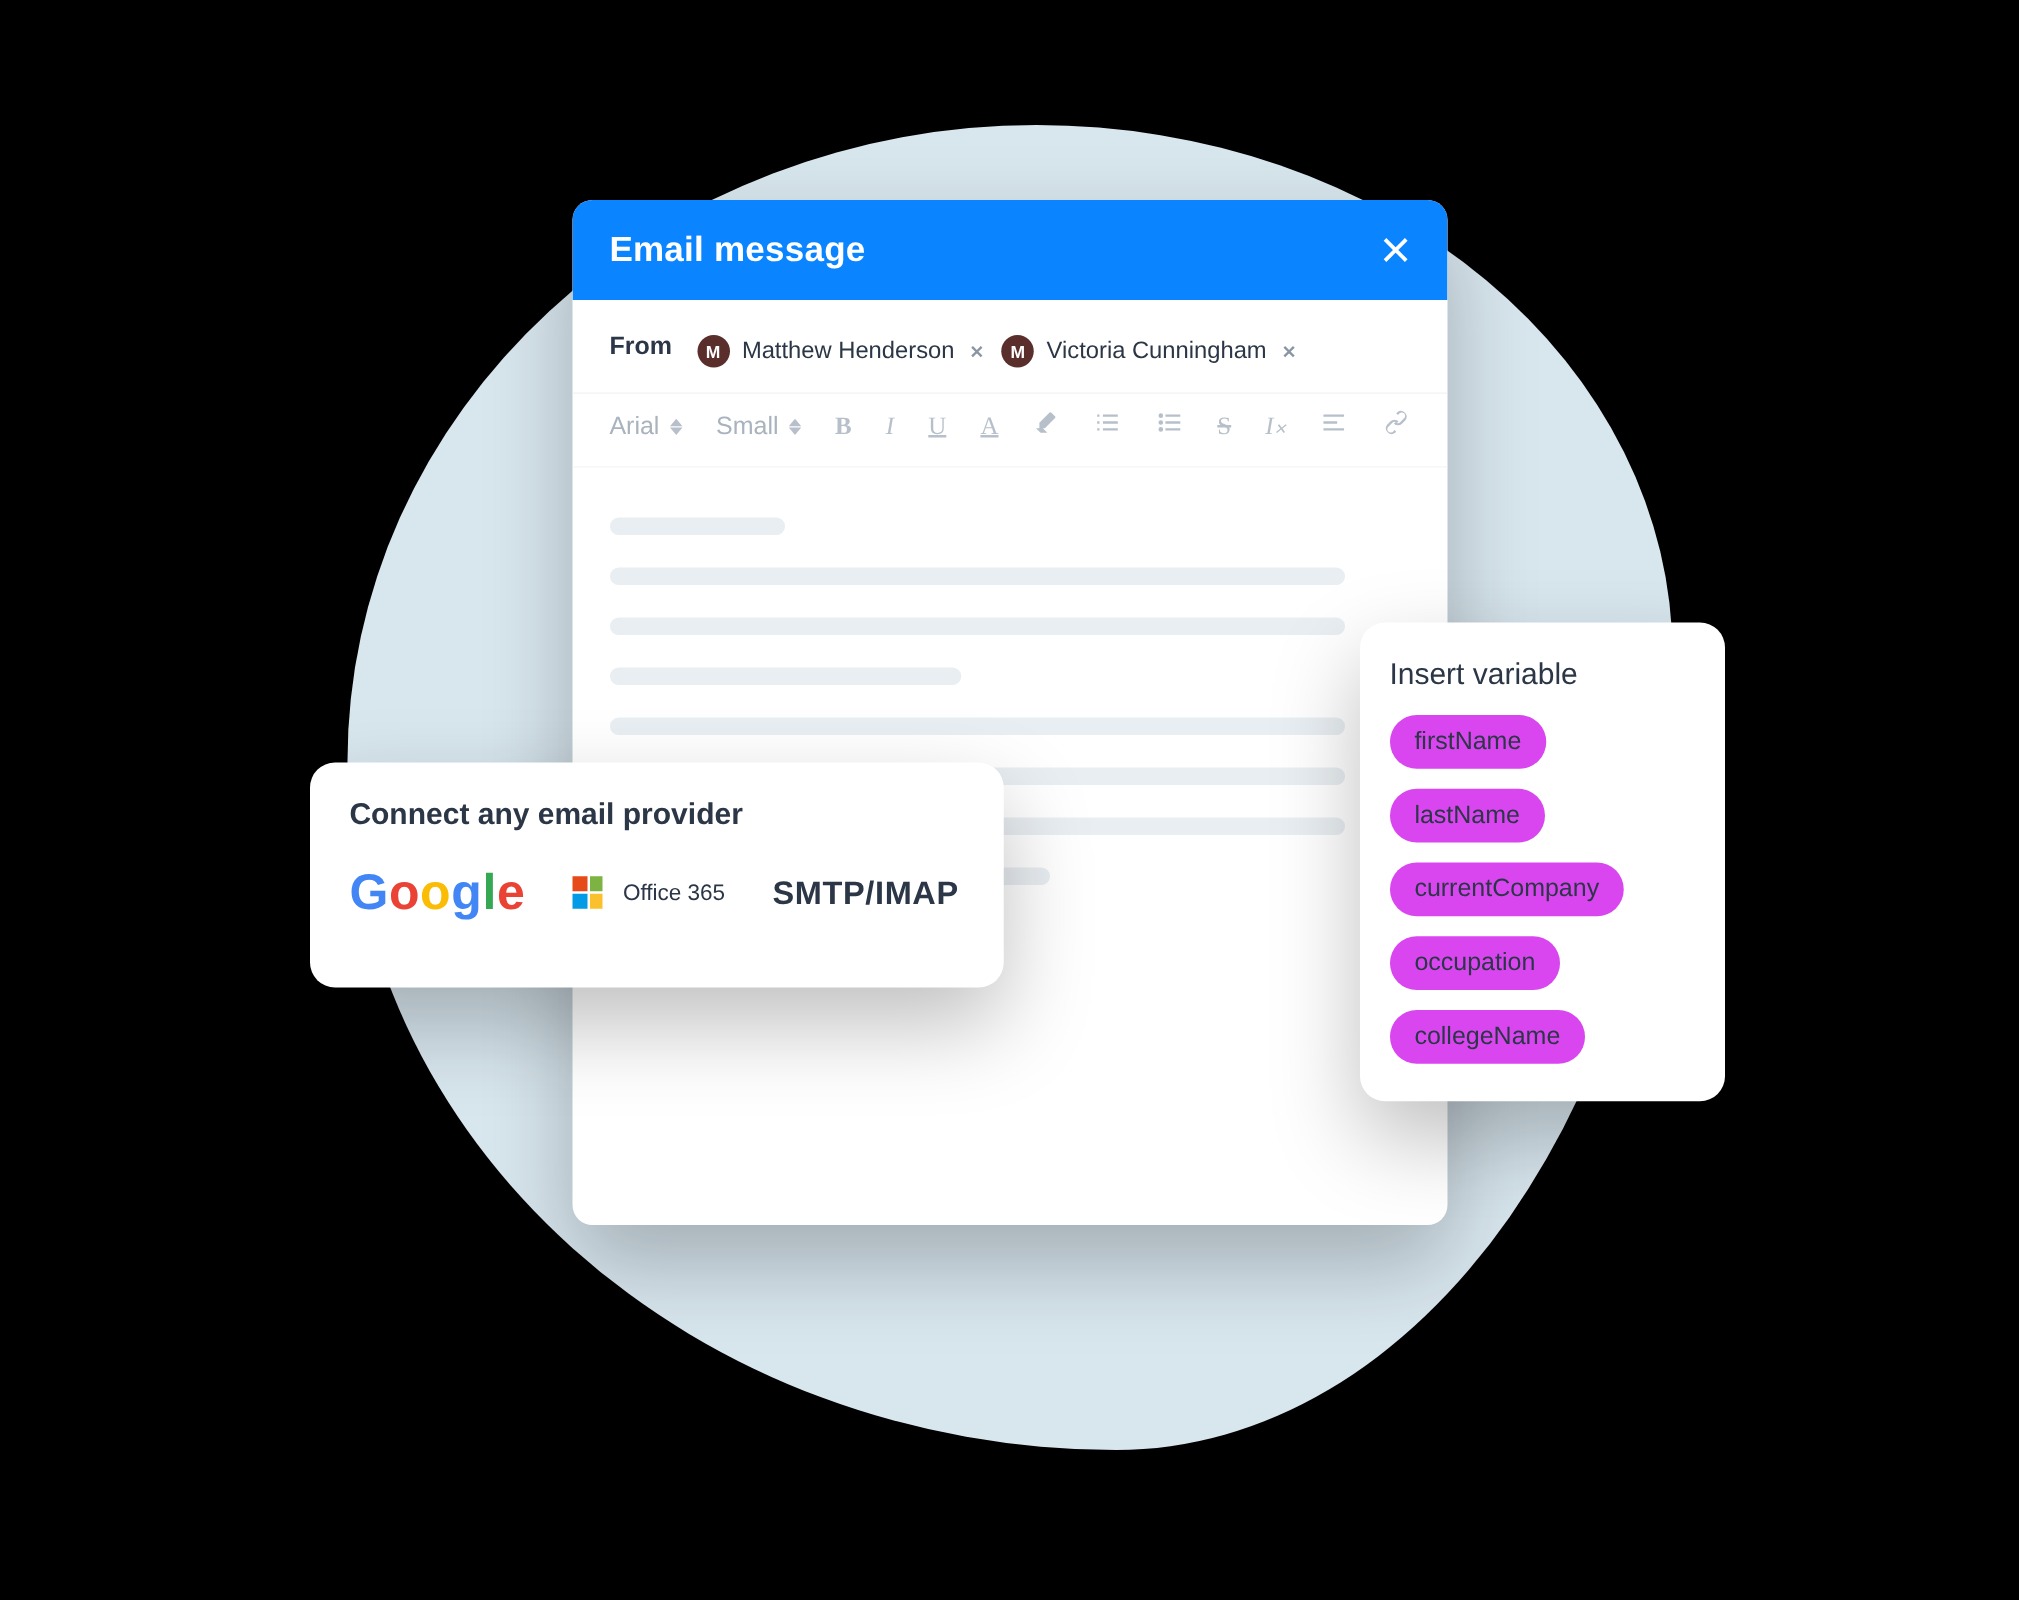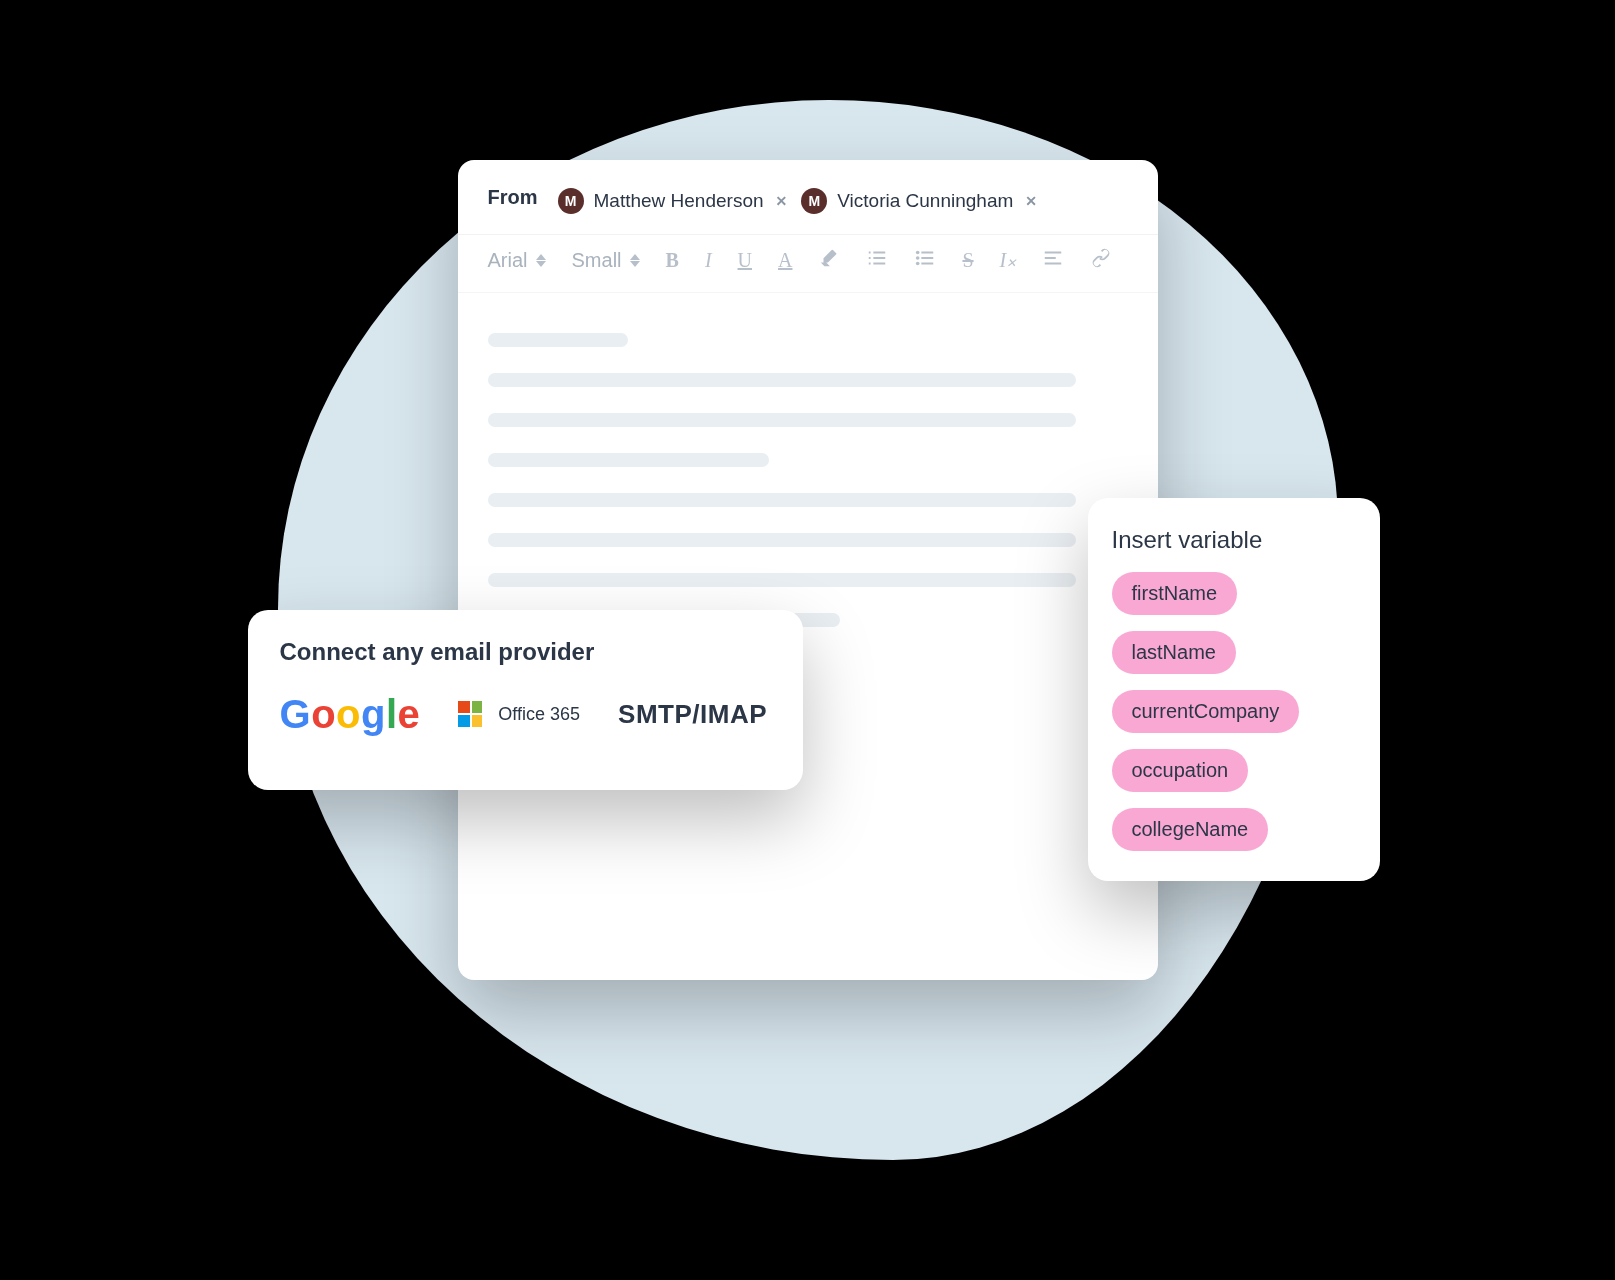--- a/index.html
+++ b/index.html
@@ -117,20 +117,21 @@
   }
 
   .toolbar {
     display: flex;
     align-items: center;
     gap: 26px;
     padding: 12px 30px 18px 30px;
     color: #b7c0ca;
     font-size: 20px;
     border-bottom: 1px solid #f3f5f7;
+    justify-content: space-between;
   }
   .toolbar .sel {
     display: inline-flex;
     align-items: center;
     gap: 8px;
     color: #a9b3be;
     cursor: pointer;
   }
   .toolbar svg { width: 22px; height: 22px; fill: #b7c0ca; }
   .toolbar .txtbtn {
@@ -220,21 +221,21 @@
     margin-bottom: 18px;
     font-weight: 500;
   }
   .vars-list {
     display: flex;
     flex-direction: column;
     gap: 16px;
     align-items: flex-start;
   }
   .pill {
-    background: #f9a8d4;
+    background: #d946ef;
     color: #2b3646;
     font-size: 20px;
     padding: 10px 20px;
     border-radius: 24px;
     cursor: pointer;
     display: inline-block;
   }
   .sort-arrows {
     display: inline-flex;
     flex-direction: column;
@@ -249,20 +250,24 @@
   .sort-arrows .up { border-bottom: 6px solid #b7c0ca; }
   .sort-arrows .dn { border-top: 6px solid #b7c0ca; }
 </style>
 </head>
 <body>
 
 <div class="stage">
   <div class="blob"></div>
 
   <div class="composer">
+    <div class="composer-header">
+      <div class="composer-title">Email message</div>
+      <div class="close-x"></div>
+    </div>
 
     <div class="from-row">
       <span class="from-label">From</span>
 
       <span class="chip">
         <span class="avatar">M</span>
         <span>Matthew Henderson</span>
         <span class="chip-x">✕</span>
       </span>
 

